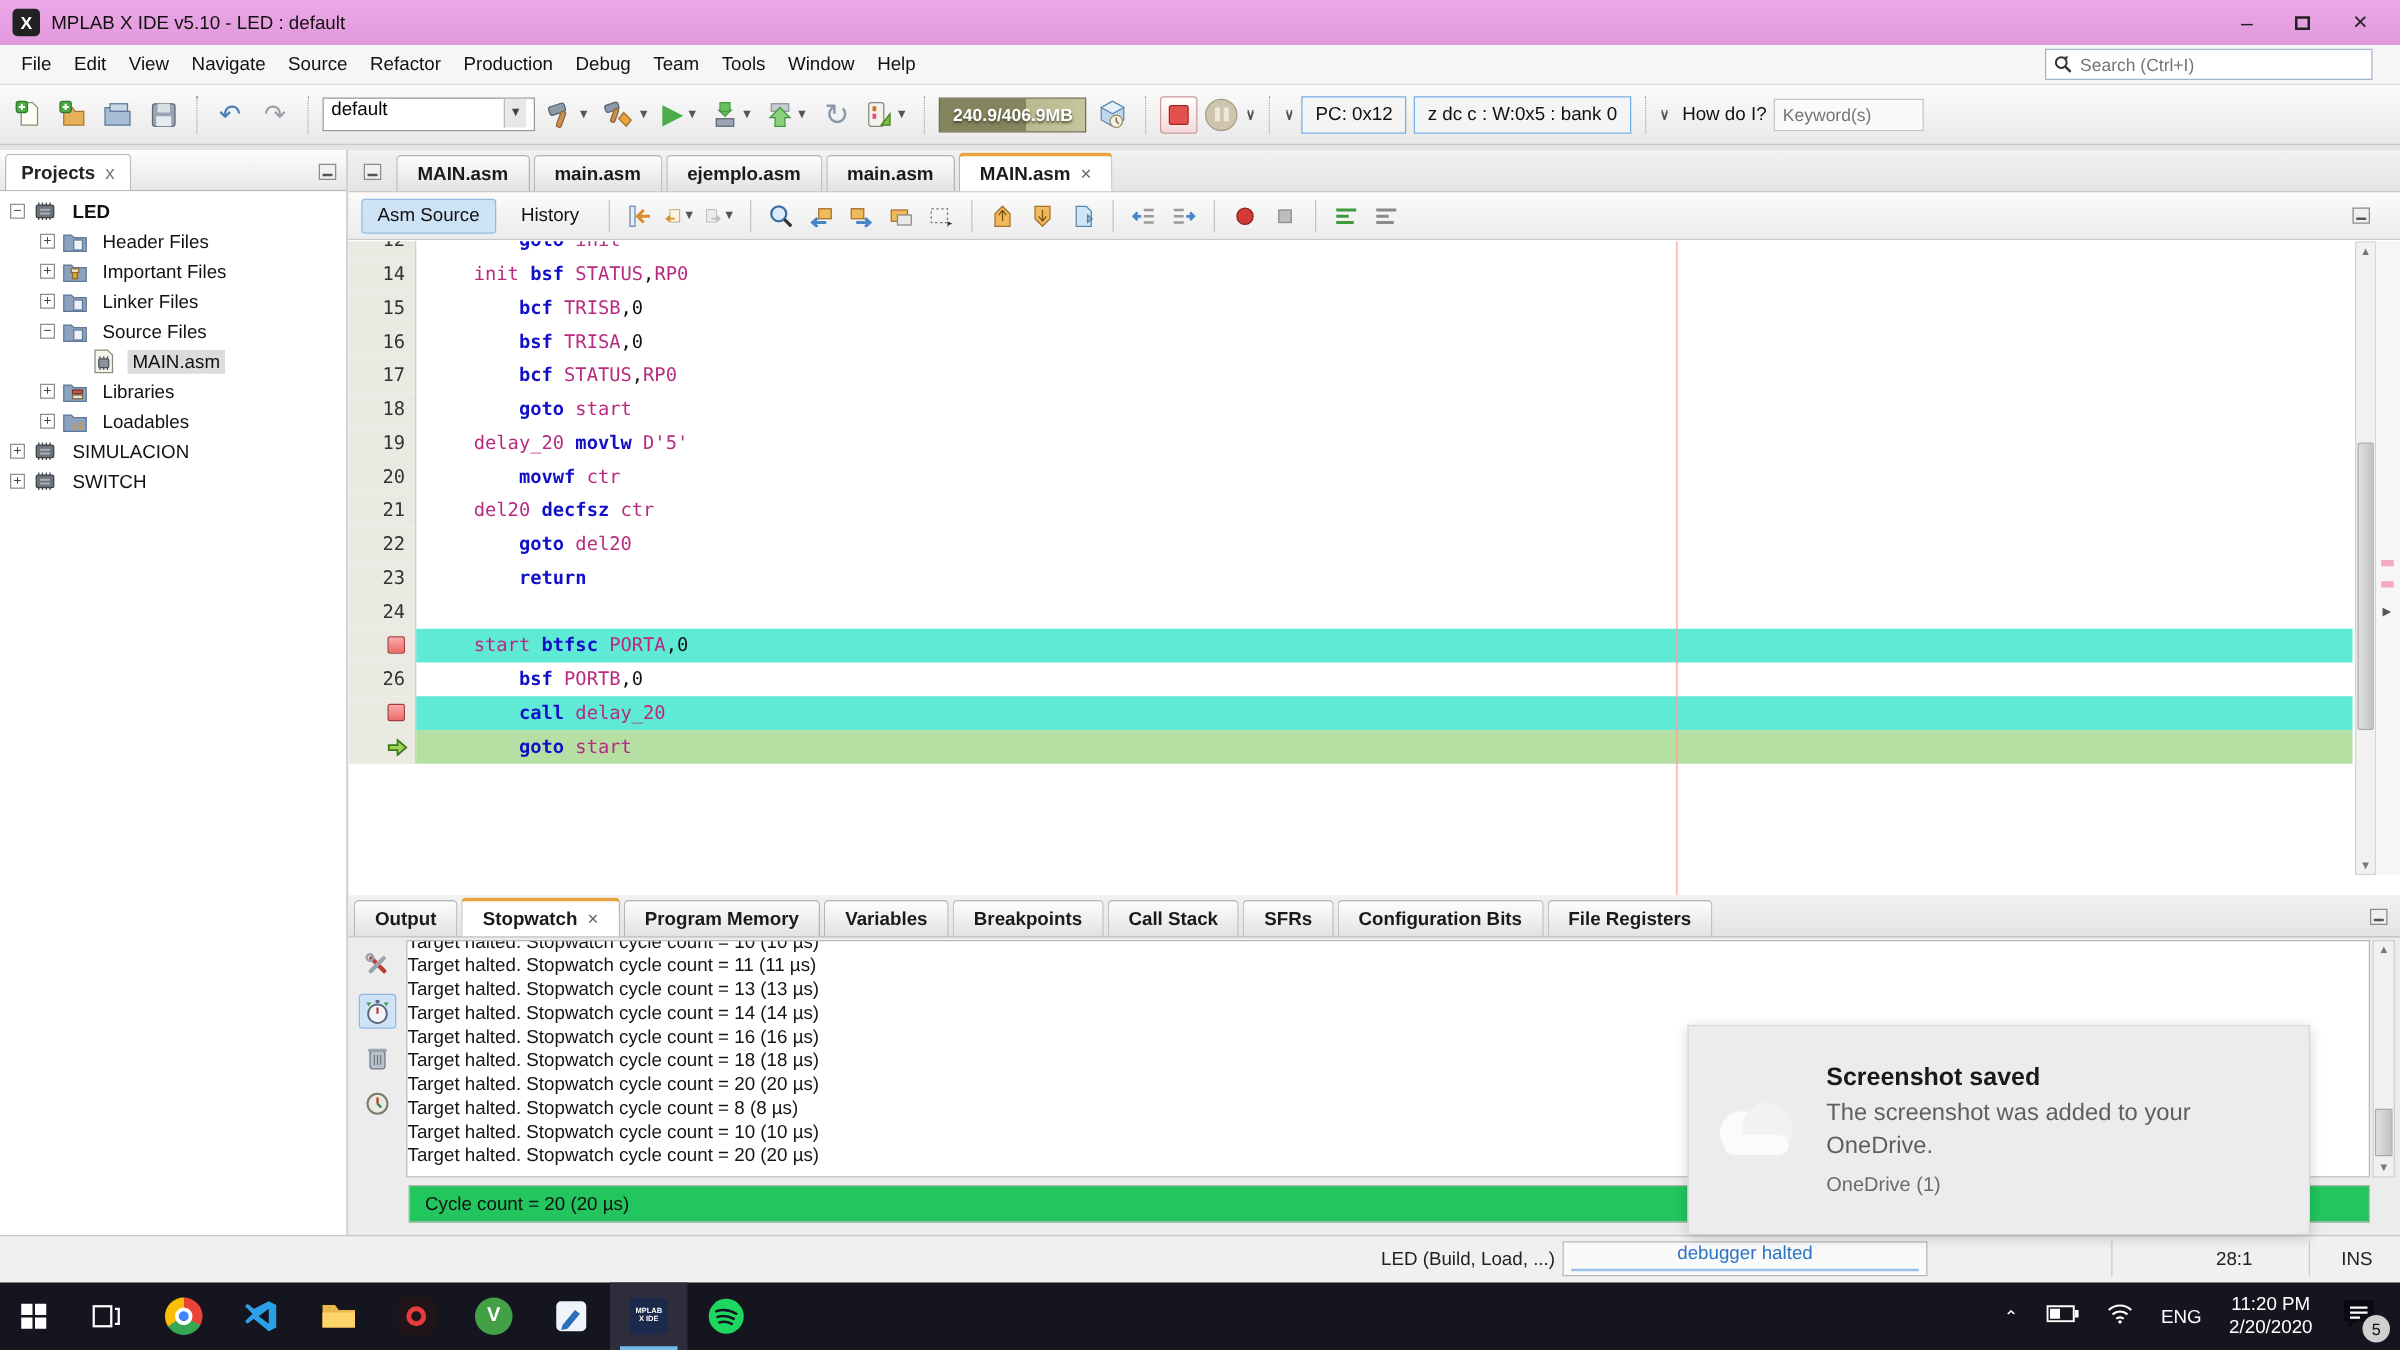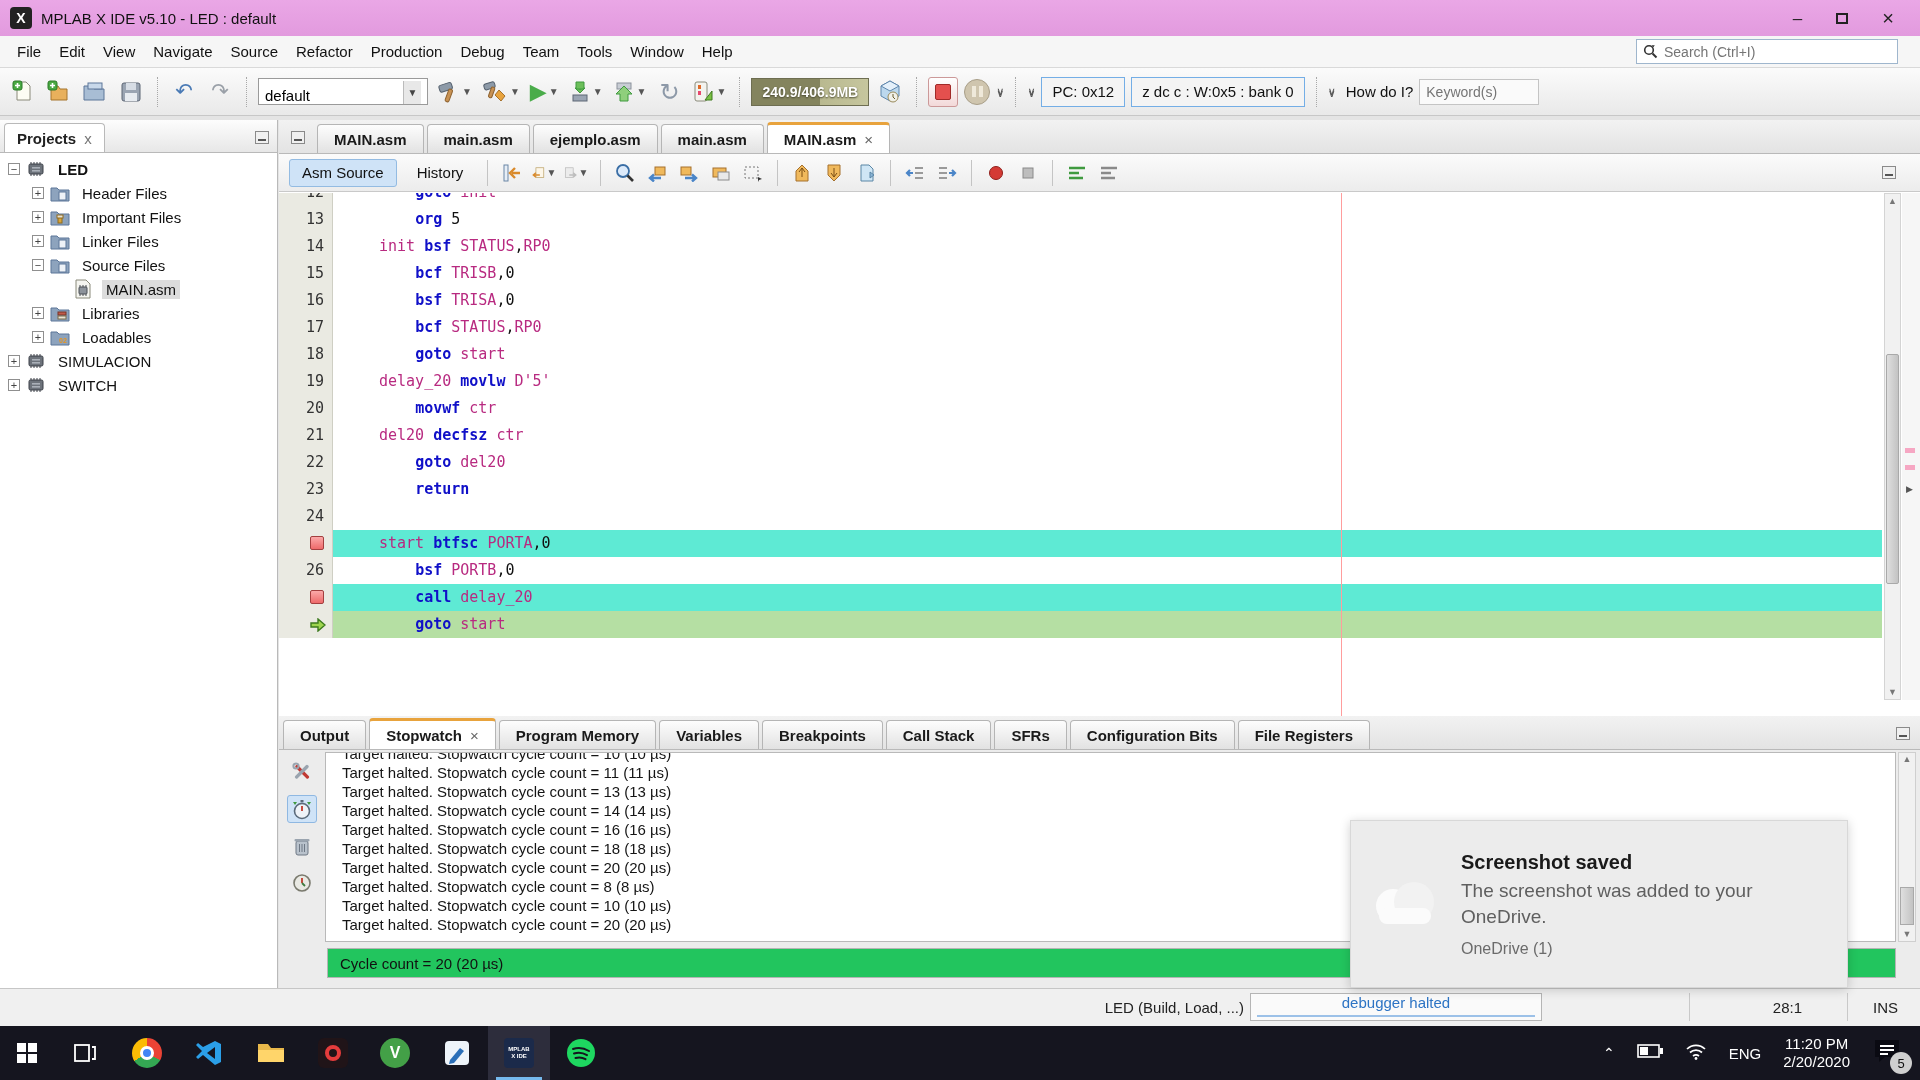--- a/index.html
+++ b/index.html
@@ -28,21 +28,21 @@
 
   
   .toolbar{position:absolute;left:0;top:68px;width:1920px;height:48px;
     background:linear-gradient(#fbfbfb,#e9e9e9);border-bottom:1px solid #c7c7c7;
     display:flex;align-items:center;padding:0 8px;gap:6px;}
   .tbtn{height:32px;min-width:30px;display:flex;align-items:center;justify-content:center;gap:2px;
     border-radius:3px;padding:0 2px;}
   .tsep{width:1px;height:30px;border-left:1px dotted #a8a8a8;margin:0 5px;}
   .ddarrow{font-size:10px;color:#555;}
   .combobox{width:170px;height:27px;border:1px solid #9a9a9a;background:#fff;display:flex;
-    align-items:flex-end;font-size:15px;padding:0 6px;justify-content:space-between;}
+    align-items:flex-start;font-size:15px;padding:0 6px;justify-content:space-between;}
   .combobox .cbbtn{width:18px;height:23px;background:#e8e8e8;border-left:1px solid #bbb;
     display:flex;align-items:center;justify-content:center;font-size:10px;color:#444;}
   .memgauge{width:118px;height:28px;border:1px solid #6e6e52;color:#fff;font-weight:bold;
     font-size:14px;display:flex;align-items:center;justify-content:center;
     background:linear-gradient(to right,#84845e 0%,#84845e 59%,#b9b990 59%,#c6c69e 100%);
     text-shadow:0 1px 2px #44442e;}
   .haltbtn{width:30px;height:30px;border:1px solid #c99;background:linear-gradient(#fff,#f3d9d9);
     display:flex;align-items:center;justify-content:center;border-radius:3px;}
   .haltbtn .sq{width:16px;height:16px;background:#e4504e;border:1px solid #a02a28;border-radius:2px;}
   .pausebtn{width:26px;height:26px;border-radius:50%;background:#cfc5ae;border:1px solid #a89e88;
@@ -124,21 +124,21 @@
   .dock{position:absolute;left:279px;top:716px;right:0;height:272px;background:#ececec;}
   .dtabs{height:34px;background:linear-gradient(#f2f2f2,#e3e3e3);border-bottom:1px solid #b9b9b9;
     display:flex;align-items:flex-end;padding-left:4px;}
   .dtabs .minbtn{margin-left:auto;margin-right:10px;margin-bottom:9px;}
   .dbody{position:absolute;top:34px;left:0;right:0;height:192px;}
   .dstrip{position:absolute;left:0;top:0;bottom:0;width:46px;background:#ececec;
     display:flex;flex-direction:column;align-items:center;padding-top:8px;gap:9px;}
   .dico{width:30px;height:28px;display:flex;align-items:center;justify-content:center;border-radius:3px;}
   .dico.on{background:#cfe3f7;border:1px solid #8fb8e2;}
   .dlist{position:absolute;left:46px;top:2px;right:24px;bottom:0;background:#fff;
-    border:1px solid #b9b9b9;overflow:hidden;padding-left:16px;}
+    border:1px solid #b9b9b9;overflow:hidden;padding-left:0;}
   .dline{font-size:15px;color:#151515;line-height:19px;white-space:nowrap;}
   .dline.clip{margin-top:-9px;}
   .dvscroll{position:absolute;right:4px;top:2px;bottom:0;width:18px;background:#f1f1f1;border:1px solid #cfcfcf;}
   .dvscroll .arr{position:absolute;left:0;right:0;height:13px;color:#777;font-size:9px;text-align:center;line-height:13px;}
   .dvscroll .arr.down{bottom:0;}
   .dvscroll .thumb{position:absolute;left:1px;right:1px;bottom:16px;height:38px;
     background:linear-gradient(90deg,#dfdfdf,#c3c3c3);border:1px solid #a9a9a9;}
   .dcycle{position:absolute;left:48px;right:24px;top:232px;height:30px;background:#22c55e;
     border:1px solid #b5b5b5;font-size:15px;color:#111;display:flex;align-items:center;padding-left:12px;}
 
@@ -599,24 +599,20 @@
         </span>
       <span class="splitbtn minbtn"></span>
     </div>
     <div class="ecode">
       <div class="elines" id="elines">
           <div class="crow">
             <div class="gutter">12</div>
             <div class="cline"><span class="tp">    </span><span class="tk">goto </span><span class="to">init</span></div>
           </div>
           <div class="crow">
-            <div class="gutter">13</div>
-            <div class="cline"><span class="tp">    </span><span class="tk">org </span><span class="tp">5</span></div>
-          </div>
-          <div class="crow">
             <div class="gutter">14</div>
             <div class="cline"><span class="to">init </span><span class="tk">bsf </span><span class="to">STATUS</span><span class="tp">,</span><span class="to">RP0</span></div>
           </div>
           <div class="crow">
             <div class="gutter">15</div>
             <div class="cline"><span class="tp">    </span><span class="tk">bcf </span><span class="to">TRISB</span><span class="tp">,0</span></div>
           </div>
           <div class="crow">
             <div class="gutter">16</div>
             <div class="cline"><span class="tp">    </span><span class="tk">bsf </span><span class="to">TRISA</span><span class="tp">,0</span></div>

